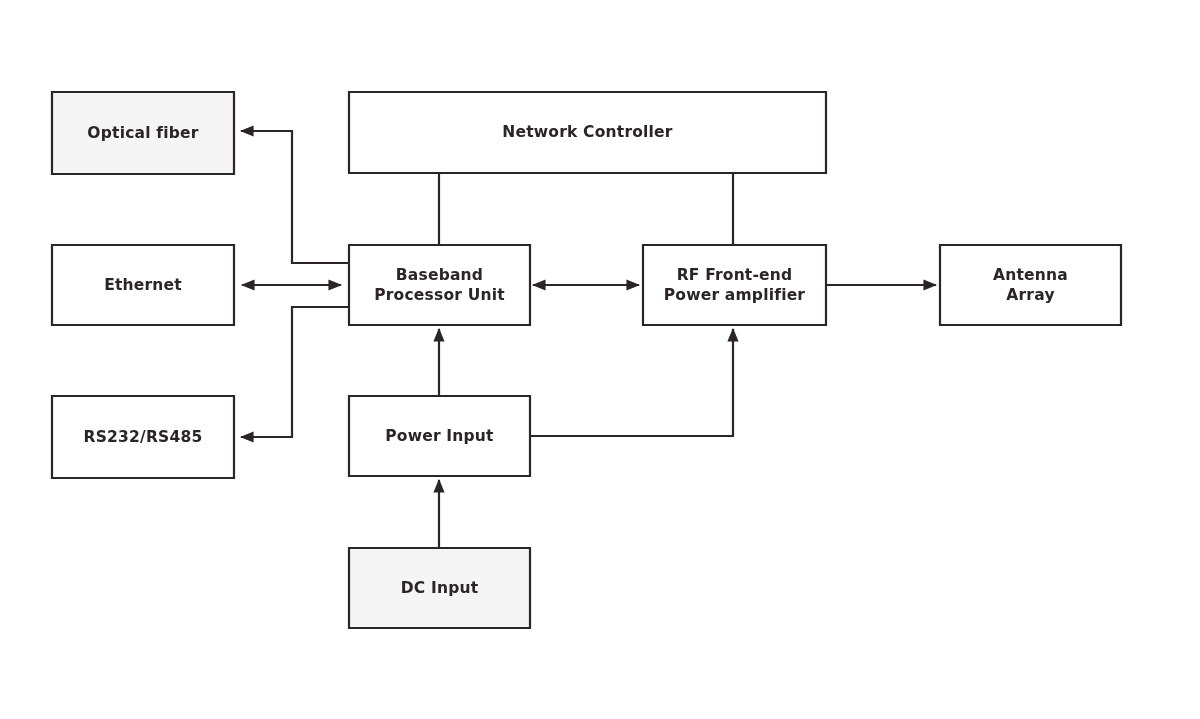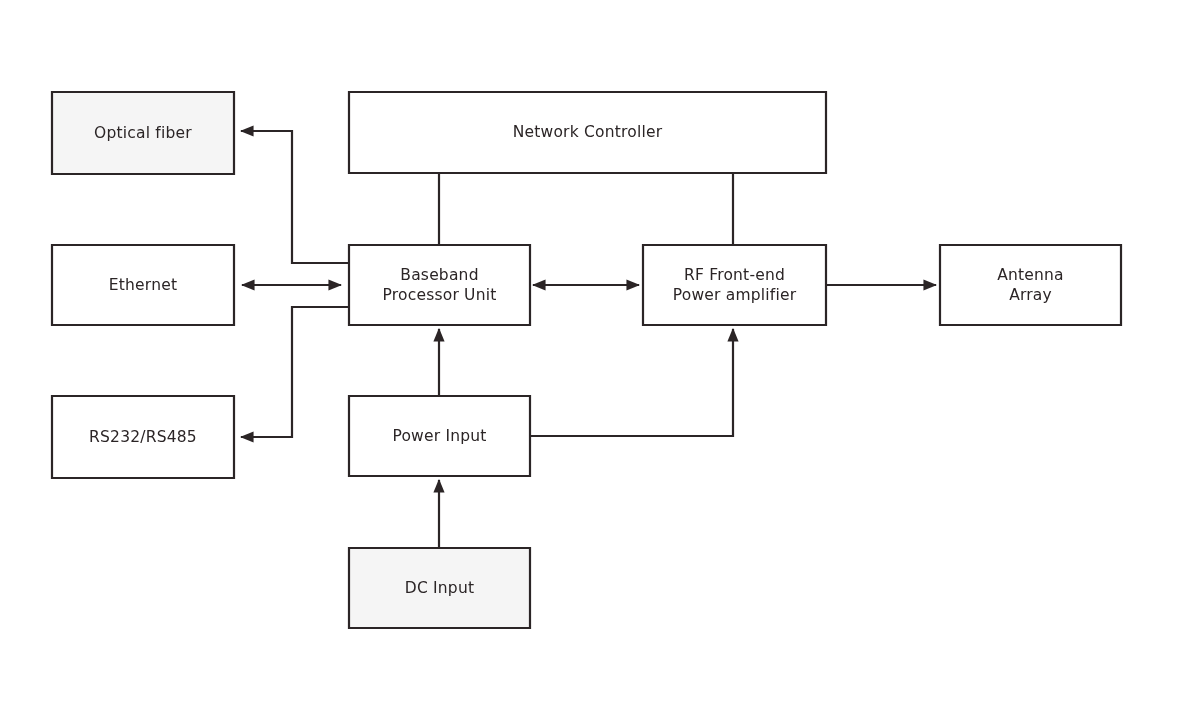--- a/index.html
+++ b/index.html
@@ -11,20 +11,21 @@
     width: 1200px;
     height: 719px;
     font-family: "DejaVu Sans", sans-serif;
     overflow: hidden;
   }
   #diagram-root {
     position: relative;
     width: 1200px;
     height: 513px;
     background: #ffffff;
+    font-weight: bold;
   }
   svg.diagram {
     display: block;
     width: 1200px;
     height: 719px;
   }
   .blk-rect {
     stroke: #2b2526;
     stroke-width: 2.2;
     vector-effect: non-scaling-stroke;

